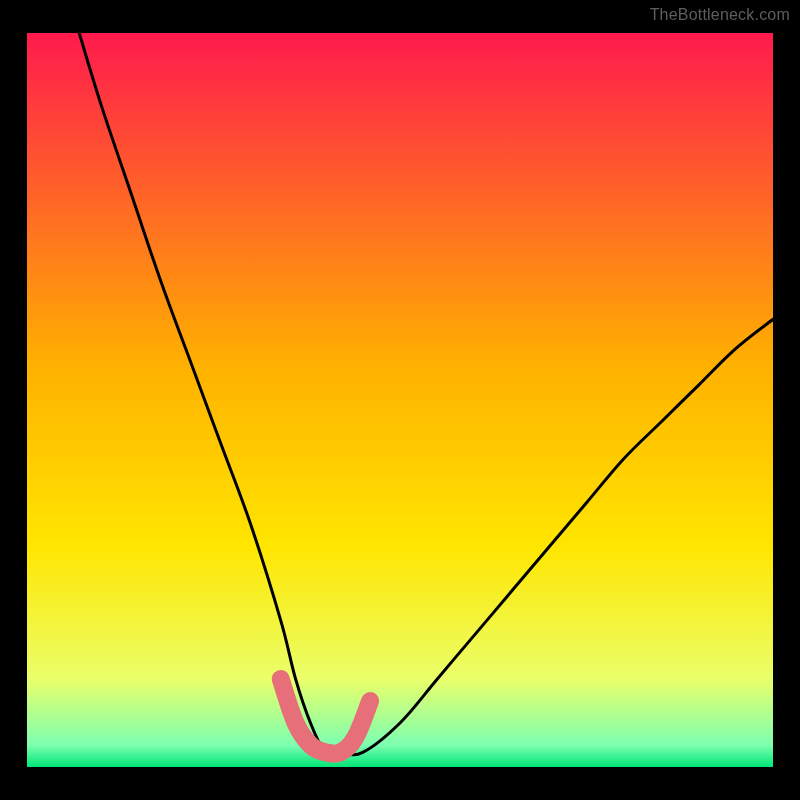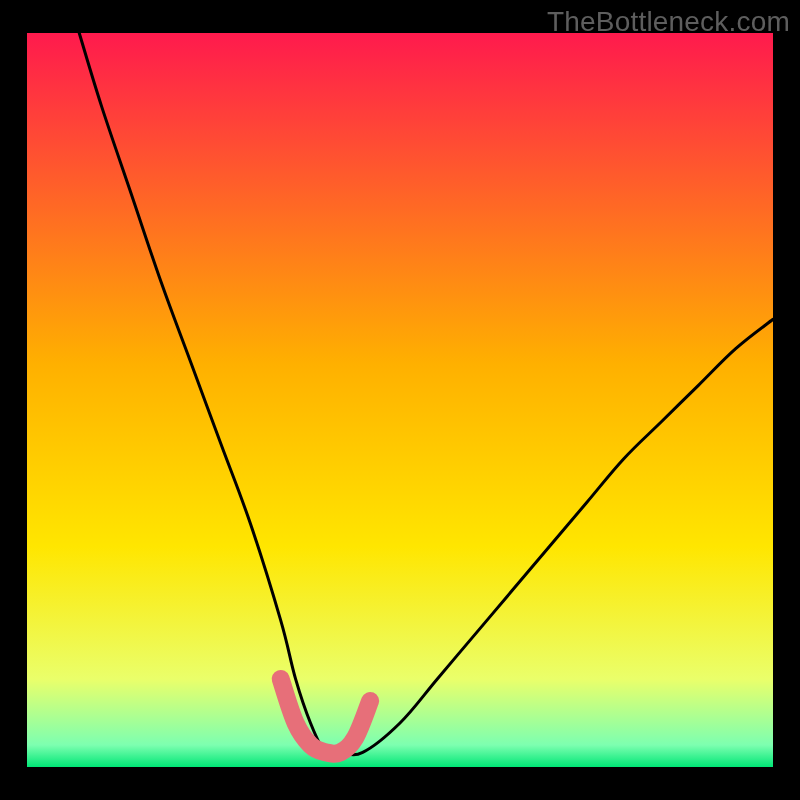--- a/index.html
+++ b/index.html
@@ -16,21 +16,21 @@
     top: 0;
     left: 0;
     width: 800px;
     height: 800px;
   }
   .watermark {
     position: absolute;
     top: 6px;
     right: 10px;
     color: #5e5e5e;
-    font-size: 28px;
+    font-size: 16px;
     font-weight: 400;
     letter-spacing: 0.2px;
     z-index: 10;
   }
   svg {
     display: block;
   }
 </style>
 </head>
 <body>

